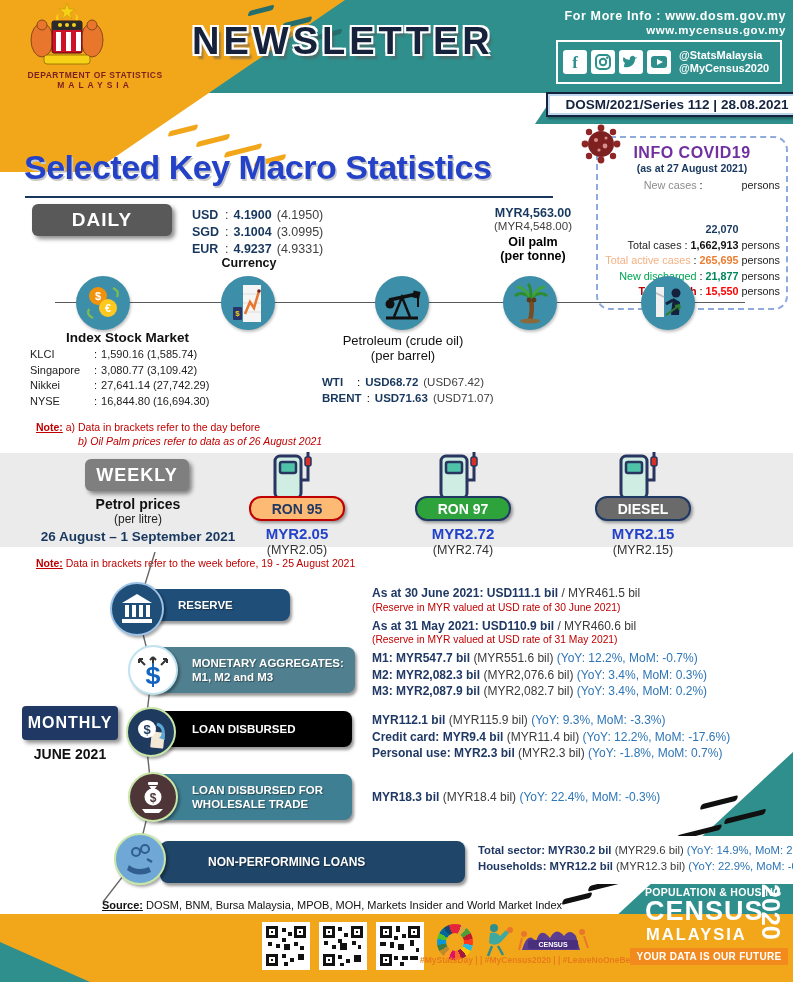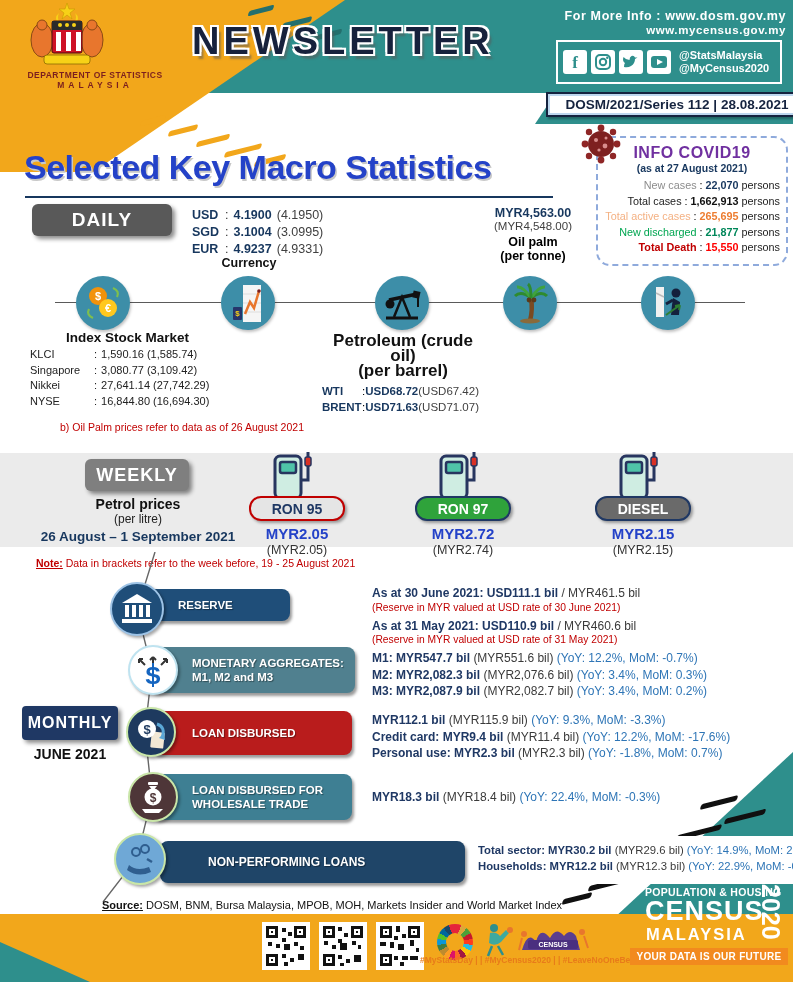--- a/index.html
+++ b/index.html
@@ -34,21 +34,21 @@
   .gdash{height:5px;background:#F2A71B;border-radius:2px;transform:rotate(-14deg) skewX(-30deg);}
 
   
   .covid-box{left:596px;top:136px;width:192px;border:2px dashed #8FAADC;border-radius:14px;padding:6px 6px 8px 6px;box-sizing:border-box;background:#fff;}
   .covid-title{color:#7030A0;font-weight:bold;font-size:16px;text-align:center;letter-spacing:.5px;}
   .covid-sub{color:#17375E;font-weight:bold;font-size:10.5px;text-align:center;margin-bottom:4px;}
   .covid-row{display:flex;justify-content:flex-end;gap:3px;font-size:10.8px;line-height:15.5px;white-space:nowrap;}
   .covid-row .cl{width:96px;text-align:right;}
   .covid-row .cv{font-weight:bold;}
   .covid-row .cu{color:#222;}
-  .cr0 .cl{color:#8C8C8C;} .cr0 .cv{color:#17375E;}
+  .cr0 .cl{color:#8C8C8C;} .cr0 .cv{color:#17375E;margin-top:44px;}
   .cr1 .cl{color:#222;} .cr1 .cv{color:#111;}
   .cr2 .cl{color:#F4B183;} .cr2 .cv{color:#ED7D31;}
   .cr3 .cl{color:#00A651;} .cr3 .cv{color:#00875A;}
   .cr4 .cl{color:#C00000;font-weight:bold;} .cr4 .cv{color:#FF0000;}
   .virus{left:576px;top:120px;}
 
   
   .page-title{left:24px;top:148px;width:540px;font-size:34px;font-weight:bold;color:#2442C8;letter-spacing:-.5px;text-shadow:1.5px 1.5px 0 #C8C8C8;}
   .title-rule{left:25px;top:196px;width:528px;height:0;border-bottom:2px solid #17375E;}
 
@@ -68,59 +68,59 @@
   .oilpalm-block .v{font-weight:bold;color:#17375E;font-size:12.5px;}
   .oilpalm-block .p{color:#404040;font-size:11.5px;}
   .oilpalm-block .c{font-weight:bold;font-size:12.5px;margin-top:3px;line-height:14px;}
   .tl-line{left:55px;top:302px;width:690px;height:0;border-top:1.5px solid #5A5A5A;}
   .d-circle{width:54px;height:54px;border-radius:50%;background:#3D8EA8;display:flex;align-items:center;justify-content:center;box-shadow:1px 2px 3px rgba(0,0,0,.25);}
   .stock-block{left:30px;top:330px;width:195px;}
   .stock-title{font-weight:bold;font-size:13.5px;text-align:center;margin-bottom:2px;color:#111;}
   .stock-row{display:flex;gap:4px;font-size:11px;line-height:15.5px;color:#222;white-space:nowrap;}
   .stock-row .sl{width:60px;}
   .petro-block{left:322px;top:333px;width:162px;}
-  .petro-title{font-weight:bold;font-size:17px;line-height:15px;text-align:center;color:#111;margin-bottom:5px;}
-  .petro-row{display:flex;font-size:11.5px;line-height:16px;white-space:nowrap;}
+  .petro-title{font-weight:normal;font-size:13px;line-height:15px;text-align:center;color:#111;margin-bottom:11px;}
+  .petro-row{display:flex;gap:5px;font-size:11.5px;line-height:16px;white-space:nowrap;}
   .petro-row .pl{font-weight:bold;color:#17375E;width:40px;}
   .petro-row .pv{font-weight:bold;color:#17375E;}
   .petro-row .pp{color:#404040;}
   .rubber-block{left:575px;top:335px;width:185px;text-align:center;}
   .rubber-title{font-weight:bold;font-size:13px;line-height:15px;color:#111;margin-bottom:6px;}
   .rubber-val{font-size:11.5px;white-space:nowrap;}
   .rubber-val .rv{font-weight:bold;color:#17375E;}
   .rubber-val .rp{color:#404040;}
   .note{color:#C00000;font-size:10.5px;line-height:14px;}
   .note .nl{text-decoration:underline;font-weight:bold;}
   .daily-note{left:36px;top:420px;width:340px;}
-  .daily-note .ind{margin-left:24px;}
+  .daily-note .ind{margin-left:42px;font-style:italic;}
 
   
   .weekly-band{left:0;top:453px;width:793px;height:94px;background:#EBEBEB;}
   .weekly-badge{left:85px;top:459px;width:104px;height:32px;font-size:18px;background:#7F7F7F;}
   .petrol-label{left:18px;top:496px;width:240px;text-align:center;}
   .petrol-label .t{font-weight:bold;font-size:14px;color:#111;}
   .petrol-label .s{font-size:12px;color:#222;}
   .petrol-label .pd{font-weight:bold;font-size:13.5px;color:#17375E;margin-top:3px;white-space:nowrap;}
   .fuel-col{width:120px;text-align:center;}
   .fuel-pill{margin:0 auto;width:92px;height:21px;border-radius:12px;font-weight:bold;font-size:14px;display:flex;align-items:center;justify-content:center;box-shadow:2px 2px 3px rgba(0,0,0,.35);}
-  .pill-ron95{background:#e5e5e5;color:#1F3864;border:2px solid #C00000;}
+  .pill-ron95{background:#fdba74;color:#1F3864;border:2px solid #C00000;}
   .pill-ron97{background:#2FA33B;color:#fff;border:2px solid #1F3864;}
   .pill-diesel{background:#6A6A6A;color:#fff;border:2px solid #1F3864;}
   .fuel-price{font-weight:bold;color:#2442C8;font-size:15px;margin-top:4px;}
   .fuel-prev{color:#333;font-size:12.5px;margin-top:1px;}
   .weekly-note{left:36px;top:556px;width:480px;}
 
   
   .monthly-badge{left:22px;top:706px;width:96px;height:34px;background:#1F3864;font-size:16px;border-radius:4px;}
   .monthly-period{left:22px;top:746px;width:96px;text-align:center;font-weight:bold;font-size:14px;color:#111;}
   .m-icon{border-radius:50%;display:flex;align-items:center;justify-content:center;box-shadow:2px 2px 3px rgba(0,0,0,.35);border:2px solid #D7EAC8;box-sizing:border-box;}
   .m-bar{color:#fff;font-weight:bold;display:flex;flex-direction:column;justify-content:center;border-radius:8px;box-shadow:2px 3px 3px rgba(0,0,0,.4);box-sizing:border-box;text-shadow:1px 1px 1px rgba(0,0,0,.4);}
   .bar-reserve{left:138px;top:589px;width:152px;height:32px;background:#1F4E79;padding-left:40px;font-size:11.5px;}
   .bar-monetary{left:150px;top:647px;width:205px;height:46px;background:#50808F;padding-left:42px;font-size:11.5px;line-height:14px;}
-  .bar-loan{left:152px;top:711px;width:200px;height:44px;background:#b91c1c;padding-left:40px;font-size:11.5px;}
+  .bar-loan{left:152px;top:711px;width:200px;height:36px;background:#000000;padding-left:40px;font-size:11.5px;}
   .bar-wholesale{left:152px;top:774px;width:200px;height:46px;background:#3E7F93;padding-left:40px;font-size:11.5px;line-height:14px;}
   .bar-npl{left:160px;top:841px;width:305px;height:42px;background:#1F4568;padding-left:48px;font-size:12px;}
   .dline{font-size:12px;line-height:16.5px;white-space:nowrap;}
   .dline .b{font-weight:bold;color:#1F3864;}
   .dline .r{color:#3A3A3A;}
   .dline .y{color:#2E75B6;}
   .rnote{color:#C00000;font-size:10.3px;line-height:12px;margin-bottom:4px;white-space:nowrap;}
   .reserve-data{left:372px;top:585px;width:410px;}
   .monetary-data{left:372px;top:650px;width:410px;}
   .loan-data{left:372px;top:712px;width:410px;}
@@ -417,20 +417,21 @@
     <div class="petro-row">
         <span class="pl">BRENT</span>
         <span>:</span>
         <span class="pv">USD71.63</span>
         <span class="pp">(USD71.07)</span>
       </div>
   </div>
 
 
   <div class="abs note daily-note">
+    <div><span class="nl">Note:</span> <span>a) Data in brackets refer to the day before</span></div>
     <div class="ind">b) Oil Palm prices refer to data as of 26 August 2021</div>
   </div>
 
   <div class="abs badge weekly-badge">WEEKLY</div>
   <div class="abs petrol-label">
     <div class="t">Petrol prices</div>
     <div class="s">(per litre)</div>
     <div class="pd">26 August – 1 September 2021</div>
   </div>
 

